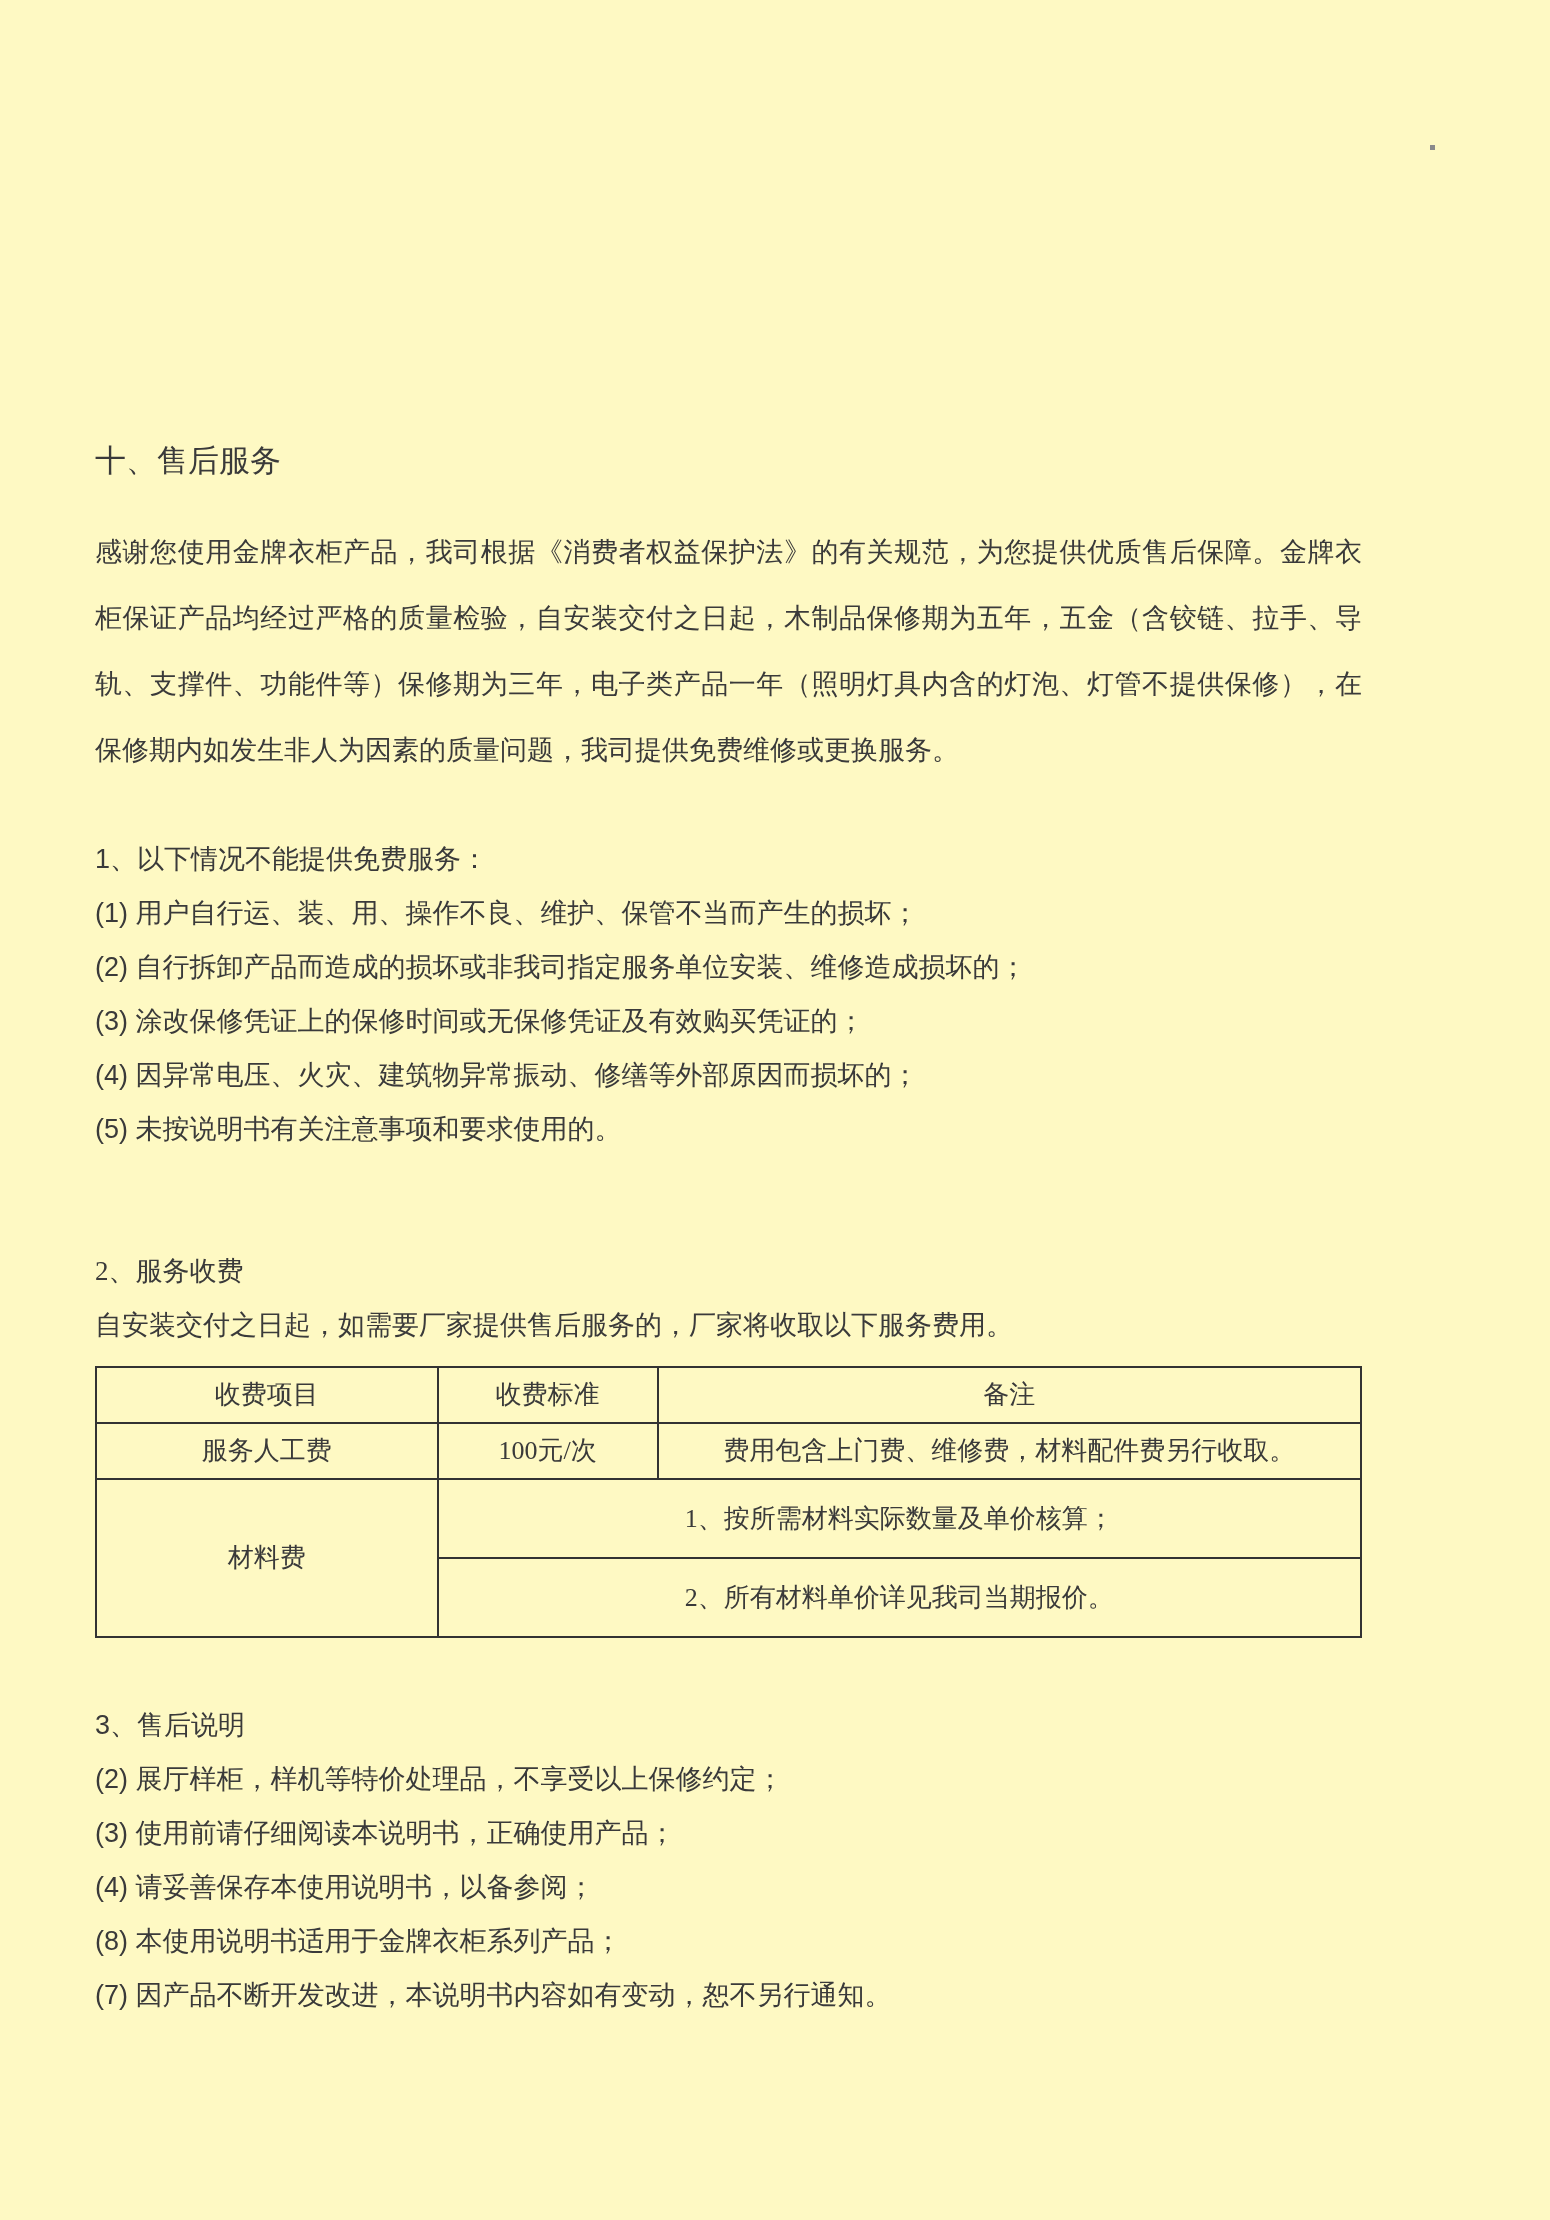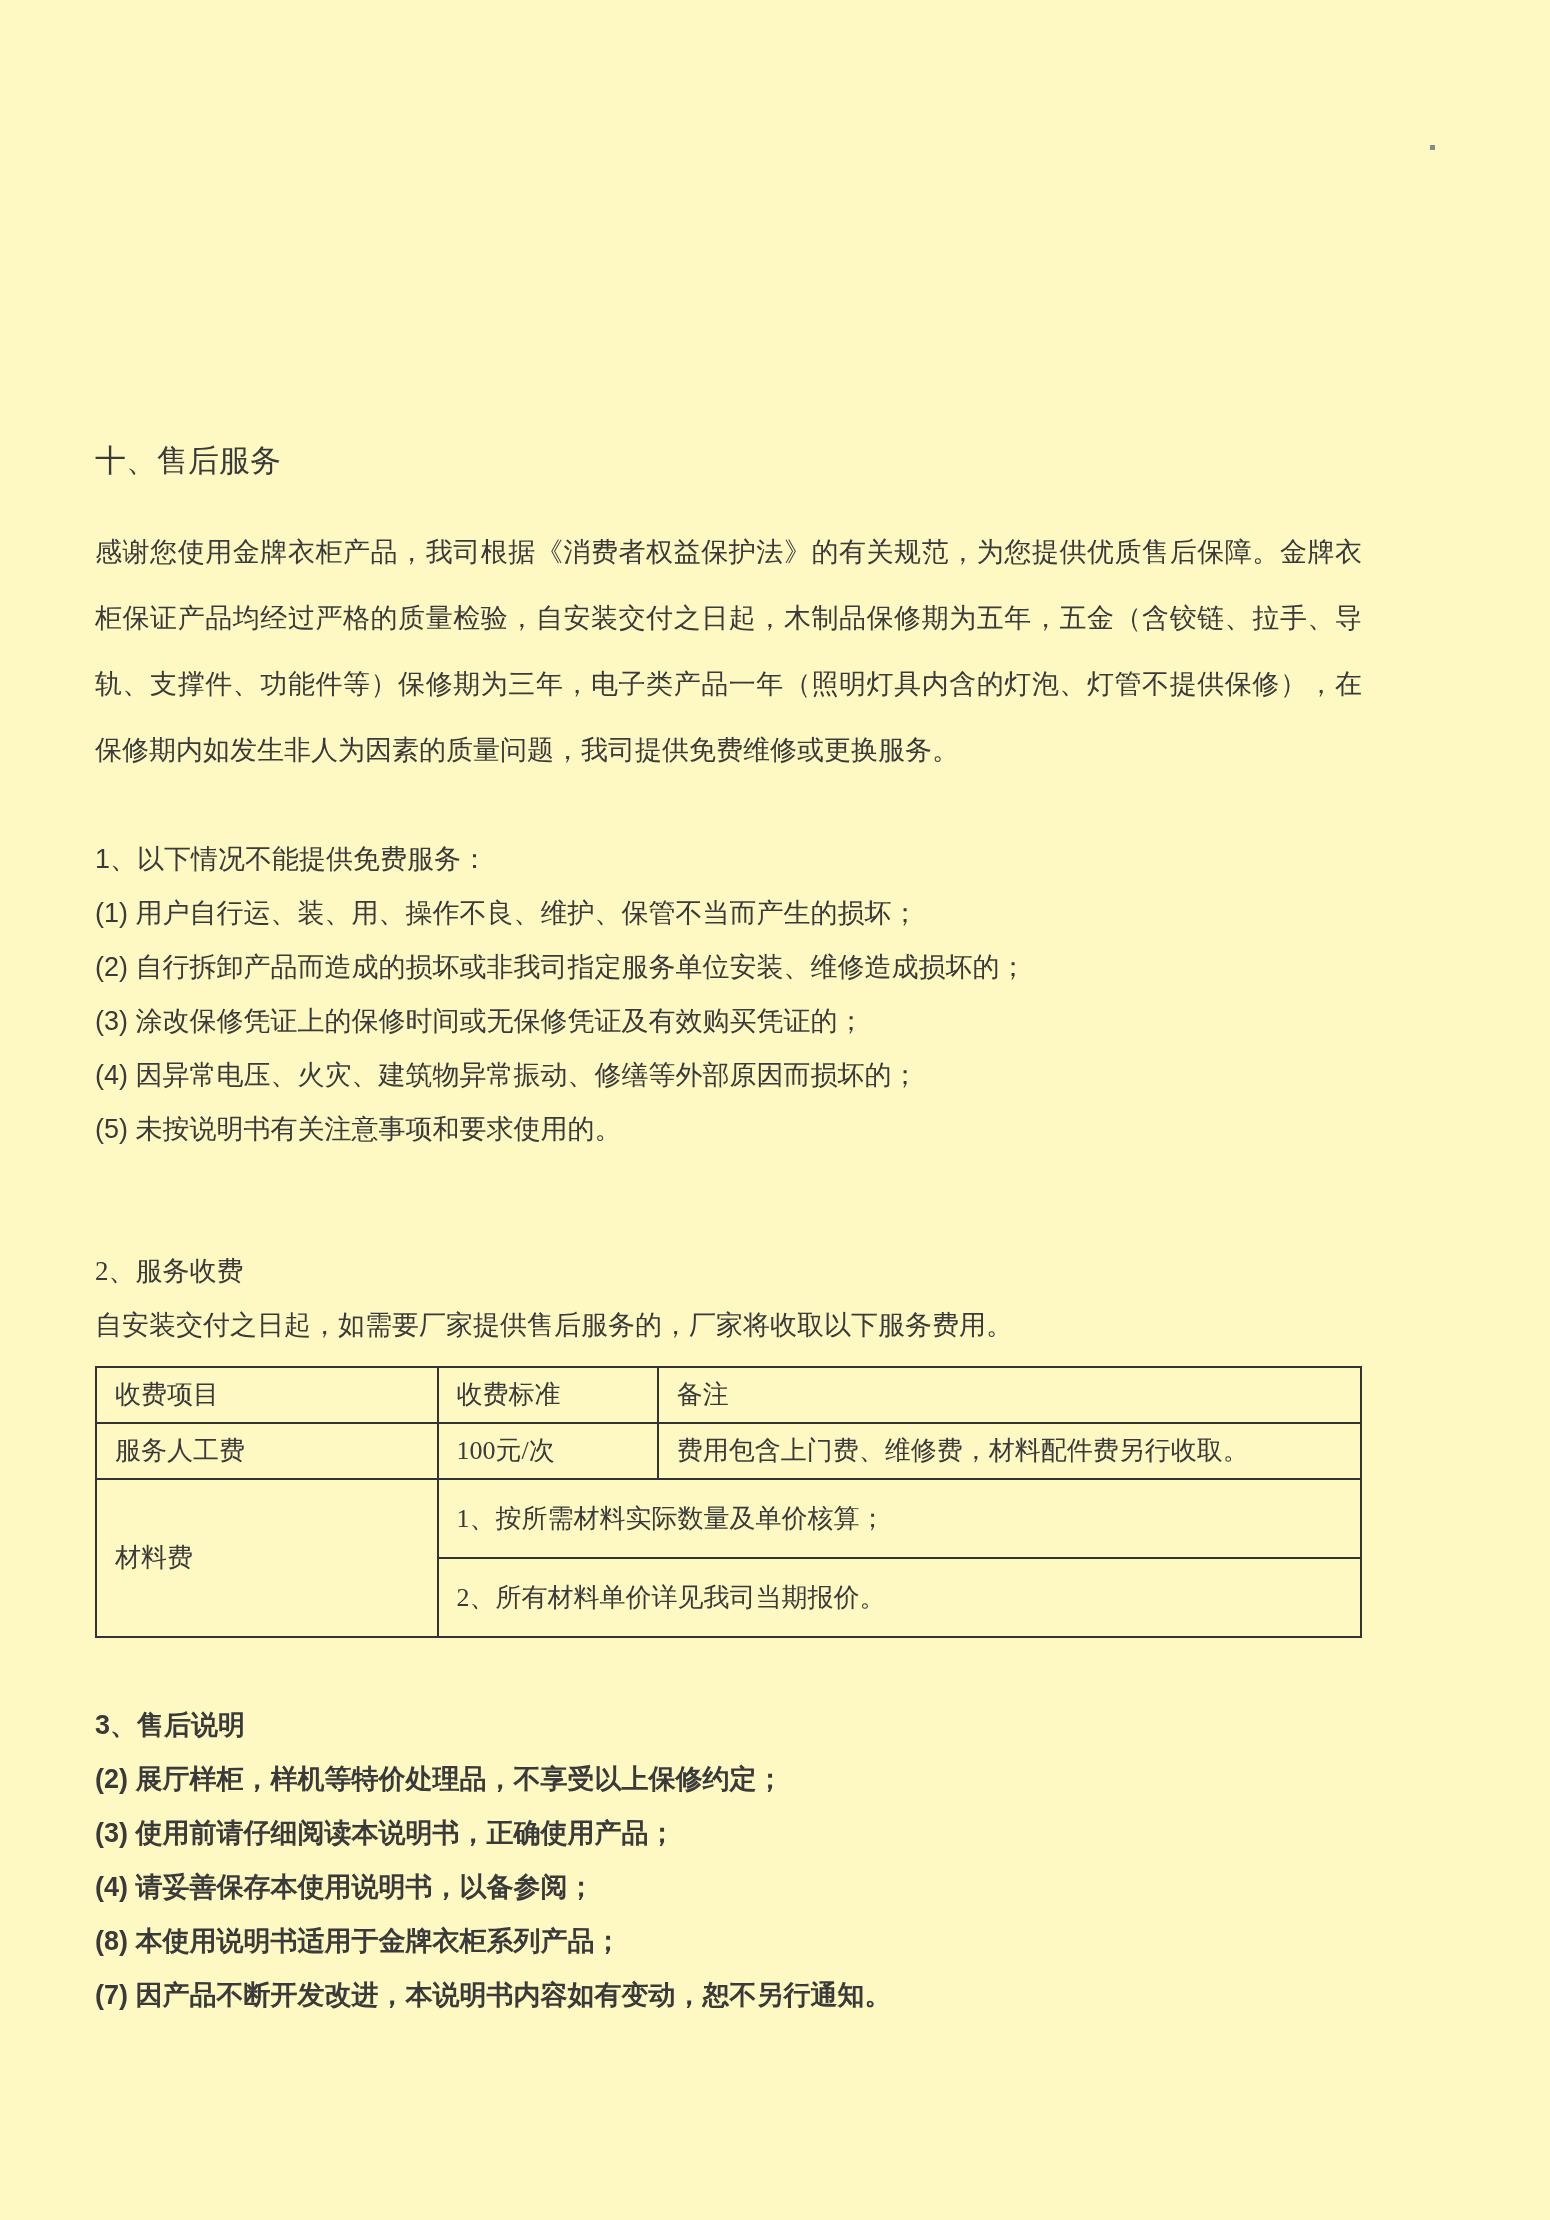--- a/index.html
+++ b/index.html
@@ -33,37 +33,37 @@
     line-height: 66px;
     text-align: justify;
     text-justify: inter-ideograph;
   }
   .list-block {
     font-size: 27px;
     line-height: 54px;
   }
   .block-free-service { margin-top: 49px; }
   .block-service-fee  { margin-top: 88px; font-family: Liberation Serif, serif; }
-  .block-notes        { margin-top: 60px; font-weight: bold; }
+  .block-notes        { margin-top: 60px; }
   .list-heading { }
   .list-item { }
   table.fee-table {
     margin-top: 14px;
     width: 100%;
     border-collapse: collapse;
     table-layout: fixed;
     font-size: 26px;
     color: #3a3a3a;
   }
   table.fee-table td, table.fee-table th {
     border: 2px solid #333333;
-    text-align: left;
+    text-align: center;
     vertical-align: middle;
     font-weight: normal;
-    padding: 0 18px;
+    padding: 0 2px;
   }
   col.c1 { width: 27%; }
   col.c2 { width: 17.4%; }
   col.c3 { width: 55.6%; }
   tr.hdr-row  { height: 53px; }
   tr.labor-row { height: 51px; }
   tr.mat-row  { height: 79px; }
   .speck {
     position: absolute;
     left: 1430px;

